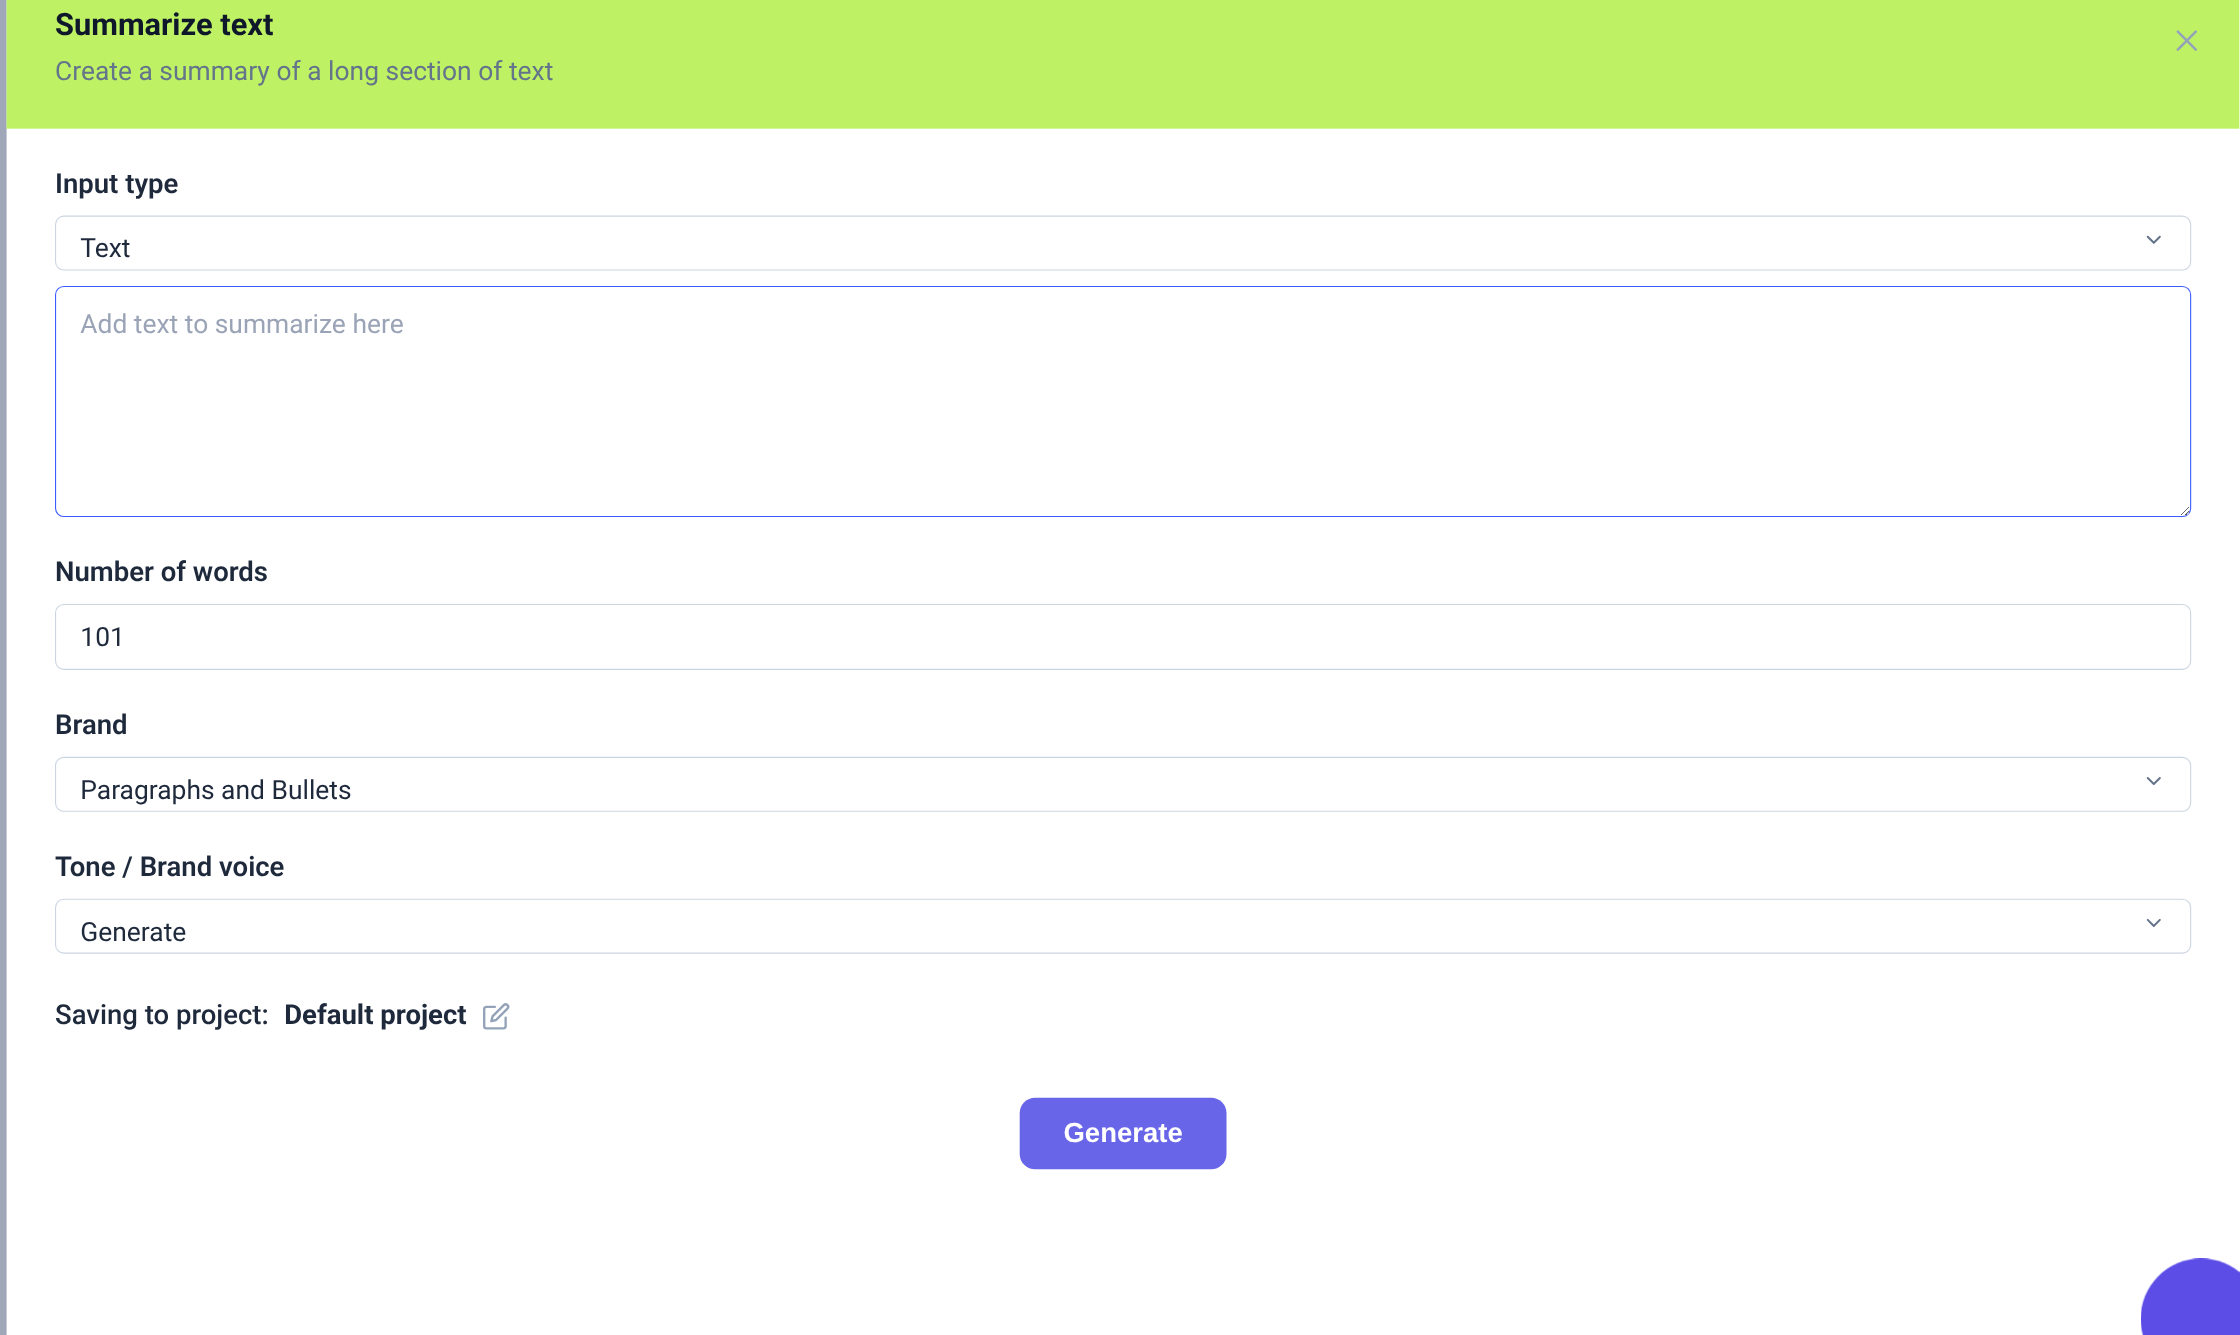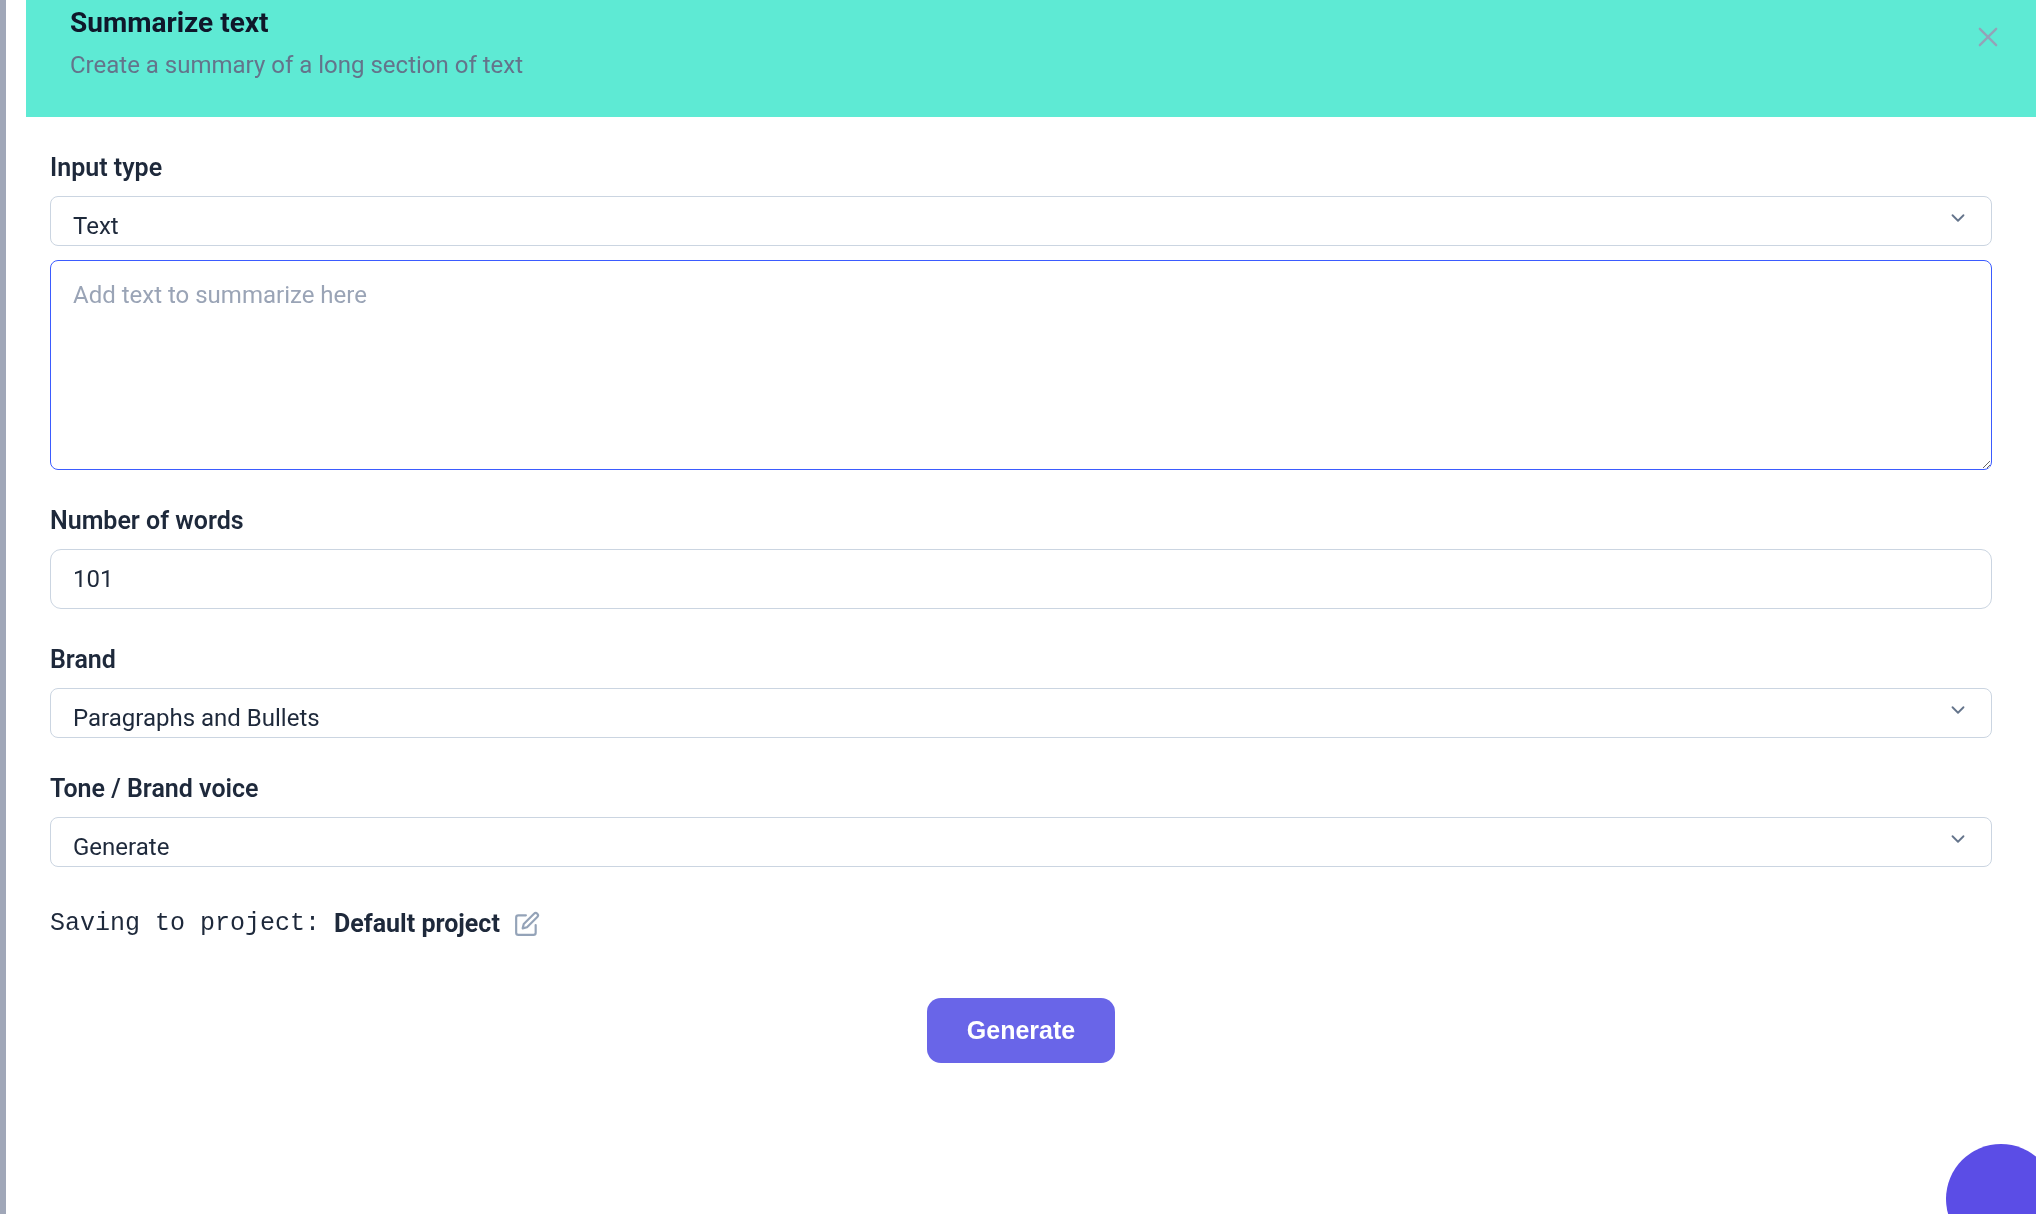--- a/index.html
+++ b/index.html
@@ -8,24 +8,23 @@
       background: #fff;
       color: #1e293b;
     }
     .page {
       border-left: 6px solid #a0a7b8;
       min-height: 100vh;
       display: flex;
       flex-direction: column;
     }
     .header {
-      background: #5eead4;
+      background: #bef264;
       padding: 6px 44px 38px 44px;
       position: relative;
-      margin-left: 20px;
     }
     .header-title {
       font-size: 28px;
       font-weight: 700;
       color: #0f172a;
       margin-bottom: 12px;
     }
     .header-subtitle {
       font-size: 24px;
       color: #64748b;
@@ -79,42 +78,41 @@
       right: 22px;
       top: 50%;
       transform: translateY(-50%);
       color: #64748b;
       pointer-events: none;
     }
     .select-chev svg { width: 22px; height: 22px; }
     .text-input {
       padding: 15px 22px;
       outline: none;
-      border-radius: 11px;
     }
     .textarea-input {
       padding: 18px 22px;
       min-height: 210px;
       resize: both;
       outline: none;
       line-height: 1.4;
     }
     .textarea-input::placeholder { color: #9aa4b6; }
     .textarea-input.focused {
       border: 1.5px solid #3b5bff;
     }
     .saving-row {
       display: flex;
       align-items: center;
       gap: 14px;
       font-size: 25px;
       color: #1e293b;
       margin-top: 6px;
     }
-    .saving-label { font-weight: 500; font-family: Liberation Mono, monospace; }
+    .saving-label { font-weight: 500; }
     .saving-value { font-weight: 700; }
     .edit-icon { color: #94a3b8; display: inline-flex; cursor: pointer; }
     .edit-icon svg { width: 26px; height: 26px; }
     .generate-row {
       display: flex;
       justify-content: center;
       padding: 24px 0 10px 0;
     }
     .generate-btn {
       background: #6965e8;

